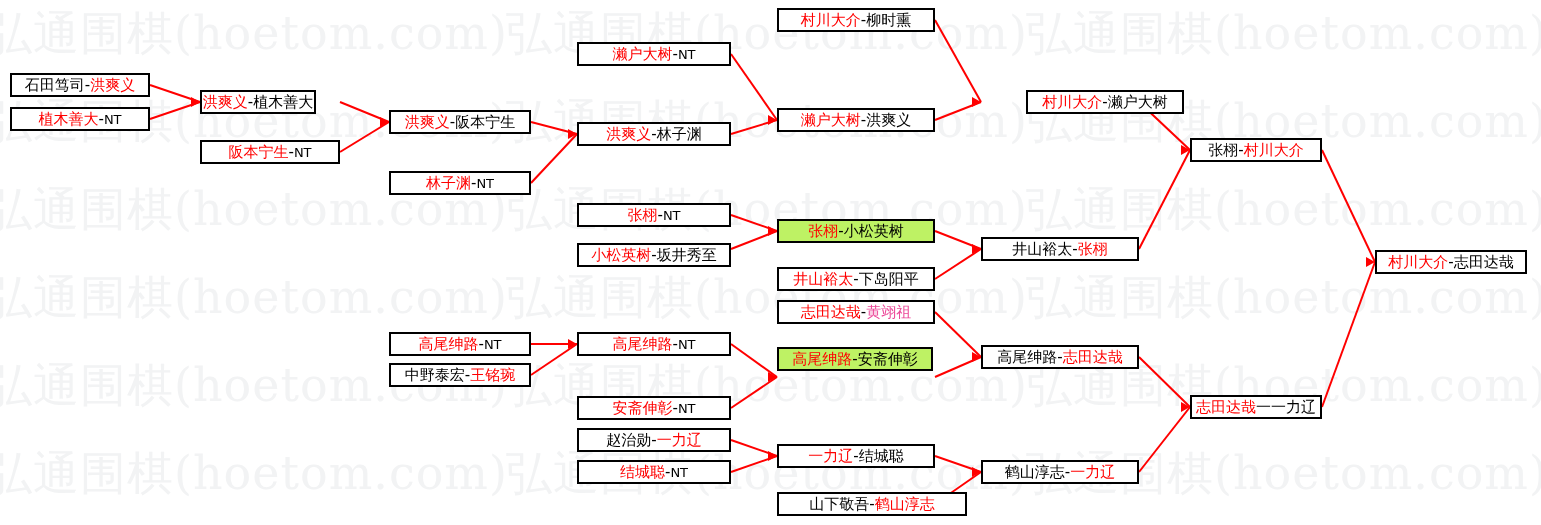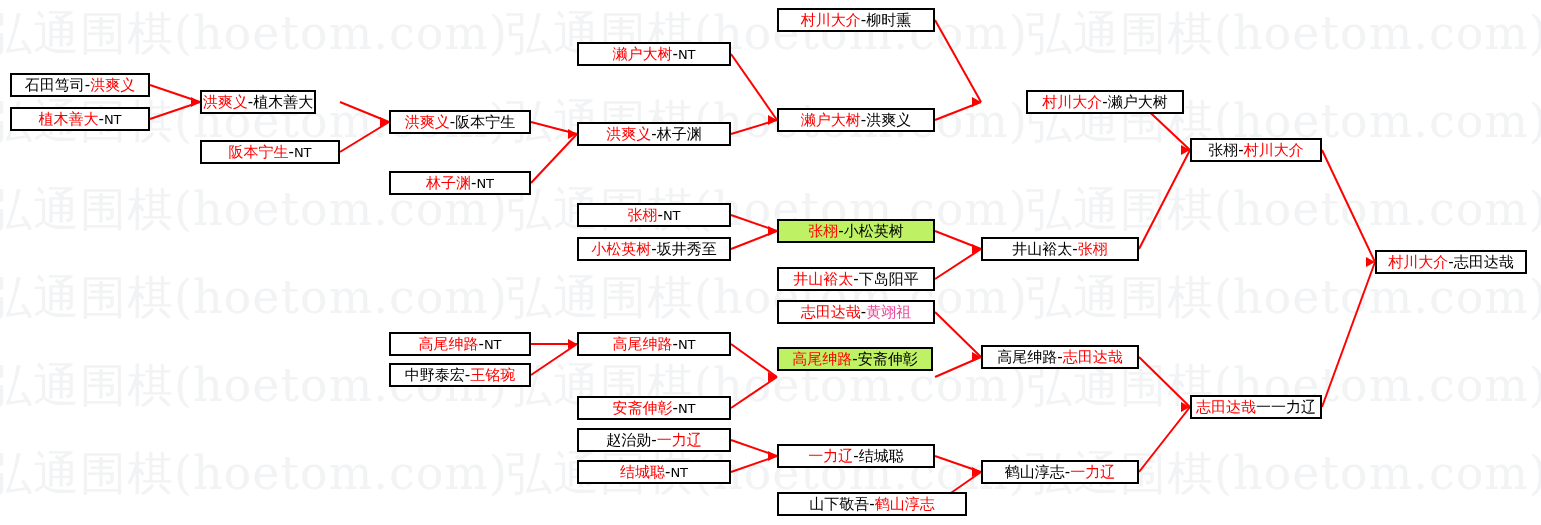--- a/index.html
+++ b/index.html
@@ -135,21 +135,21 @@
   <div id="boxes">
       <div class="box" style="left: 10px; top: 73px; width: 140px; border-color: rgb(0, 0, 0); background: rgb(255, 255, 255);"><span class="l" style="color: rgb(0, 0, 0);">石田笃司</span><span class="sep">-</span><span class="w" style="color: rgb(255, 0, 0);">洪爽义</span></div>
       <div class="box" style="left: 10px; top: 107px; width: 140px; border-color: rgb(0, 0, 0); background: rgb(255, 255, 255);"><span class="w" style="color: rgb(255, 0, 0);">植木善大</span><span class="sep">-</span><span class="nt" style="color: rgb(0, 0, 0);">NT</span></div>
       <div class="box" style="left: 200px; top: 90px; width: 116px; border-color: rgb(0, 0, 0); background: rgb(255, 255, 255);"><span class="w" style="color: rgb(255, 0, 0);">洪爽义</span><span class="sep">-</span><span class="l" style="color: rgb(0, 0, 0);">植木善大</span></div>
       <div class="box" style="left: 200px; top: 140px; width: 140px; border-color: rgb(0, 0, 0); background: rgb(255, 255, 255);"><span class="w" style="color: rgb(255, 0, 0);">阪本宁生</span><span class="sep">-</span><span class="nt" style="color: rgb(0, 0, 0);">NT</span></div>
       <div class="box" style="left: 389px; top: 110px; width: 142px; border-color: rgb(0, 0, 0); background: rgb(255, 255, 255);"><span class="w" style="color: rgb(255, 0, 0);">洪爽义</span><span class="sep">-</span><span class="l" style="color: rgb(0, 0, 0);">阪本宁生</span></div>
       <div class="box" style="left: 389px; top: 171px; width: 142px; border-color: rgb(0, 0, 0); background: rgb(255, 255, 255);"><span class="w" style="color: rgb(255, 0, 0);">林子渊</span><span class="sep">-</span><span class="nt" style="color: rgb(0, 0, 0);">NT</span></div>
       <div class="box" style="left: 577px; top: 42px; width: 154px; border-color: rgb(0, 0, 0); background: rgb(255, 255, 255);"><span class="w" style="color: rgb(255, 0, 0);">濑户大树</span><span class="sep">-</span><span class="nt" style="color: rgb(0, 0, 0);">NT</span></div>
       <div class="box" style="left: 577px; top: 122px; width: 154px; border-color: rgb(0, 0, 0); background: rgb(255, 255, 255);"><span class="w" style="color: rgb(255, 0, 0);">洪爽义</span><span class="sep">-</span><span class="l" style="color: rgb(0, 0, 0);">林子渊</span></div>
       <div class="box" style="left: 577px; top: 203px; width: 154px; border-color: rgb(0, 0, 0); background: rgb(255, 255, 255);"><span class="w" style="color: rgb(255, 0, 0);">张栩</span><span class="sep">-</span><span class="nt" style="color: rgb(0, 0, 0);">NT</span></div>
-      <div class="box" style="left: 577px; top: 237px; width: 154px; border-color: rgb(0, 0, 0); background: rgb(255, 255, 255);"><span class="w" style="color: rgb(255, 0, 0);">小松英树</span><span class="sep">-</span><span class="l" style="color: rgb(0, 0, 0);">坂井秀至</span></div>
+      <div class="box" style="left: 577px; top: 243px; width: 154px; border-color: rgb(0, 0, 0); background: rgb(255, 255, 255);"><span class="w" style="color: rgb(255, 0, 0);">小松英树</span><span class="sep">-</span><span class="l" style="color: rgb(0, 0, 0);">坂井秀至</span></div>
       <div class="box" style="left: 577px; top: 332px; width: 154px; border-color: rgb(0, 0, 0); background: rgb(255, 255, 255);"><span class="w" style="color: rgb(255, 0, 0);">高尾绅路</span><span class="sep">-</span><span class="nt" style="color: rgb(0, 0, 0);">NT</span></div>
       <div class="box" style="left: 577px; top: 396px; width: 154px; border-color: rgb(0, 0, 0); background: rgb(255, 255, 255);"><span class="w" style="color: rgb(255, 0, 0);">安斋伸彰</span><span class="sep">-</span><span class="nt" style="color: rgb(0, 0, 0);">NT</span></div>
       <div class="box" style="left: 577px; top: 428px; width: 154px; border-color: rgb(0, 0, 0); background: rgb(255, 255, 255);"><span class="l" style="color: rgb(0, 0, 0);">赵治勋</span><span class="sep">-</span><span class="w" style="color: rgb(255, 0, 0);">一力辽</span></div>
       <div class="box" style="left: 577px; top: 460px; width: 154px; border-color: rgb(0, 0, 0); background: rgb(255, 255, 255);"><span class="w" style="color: rgb(255, 0, 0);">结城聪</span><span class="sep">-</span><span class="nt" style="color: rgb(0, 0, 0);">NT</span></div>
       <div class="box" style="left: 389px; top: 332px; width: 142px; border-color: rgb(0, 0, 0); background: rgb(255, 255, 255);"><span class="w" style="color: rgb(255, 0, 0);">高尾绅路</span><span class="sep">-</span><span class="nt" style="color: rgb(0, 0, 0);">NT</span></div>
       <div class="box" style="left: 389px; top: 363px; width: 142px; border-color: rgb(0, 0, 0); background: rgb(255, 255, 255);"><span class="l" style="color: rgb(0, 0, 0);">中野泰宏</span><span class="sep">-</span><span class="w" style="color: rgb(255, 0, 0);">王铭琬</span></div>
       <div class="box" style="left: 777px; top: 8px; width: 158px; border-color: rgb(0, 0, 0); background: rgb(255, 255, 255);"><span class="w" style="color: rgb(255, 0, 0);">村川大介</span><span class="sep">-</span><span class="l" style="color: #000000;">柳时熏</span></div>
       <div class="box" style="left: 777px; top: 108px; width: 158px; border-color: rgb(0, 0, 0); background: rgb(255, 255, 255);"><span class="w" style="color: rgb(255, 0, 0);">濑户大树</span><span class="sep">-</span><span class="l" style="color: rgb(0, 0, 0);">洪爽义</span></div>
       <div class="box" style="left: 777px; top: 219px; width: 158px; border-color: rgb(0, 0, 0); background: #bef264;"><span class="w" style="color: rgb(255, 0, 0);">张栩</span><span class="sep">-</span><span class="l" style="color: rgb(0, 0, 0);">小松英树</span></div>
       <div class="box" style="left: 777px; top: 267px; width: 158px; border-color: rgb(0, 0, 0); background: rgb(255, 255, 255);"><span class="w" style="color: rgb(255, 0, 0);">井山裕太</span><span class="sep">-</span><span class="l" style="color: rgb(0, 0, 0);">下岛阳平</span></div>

